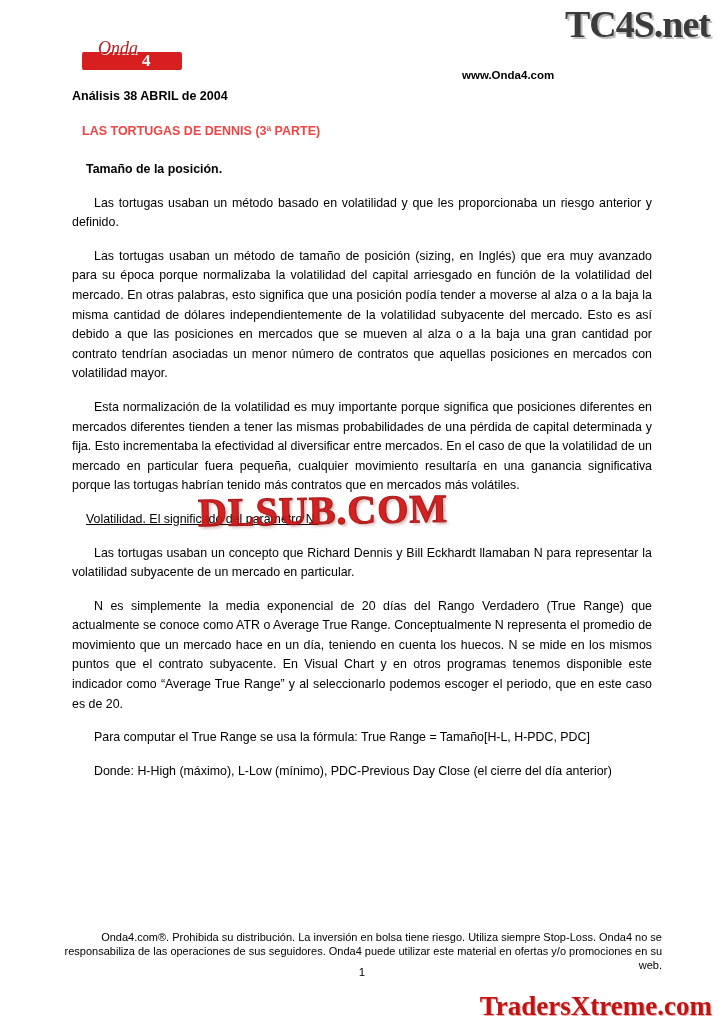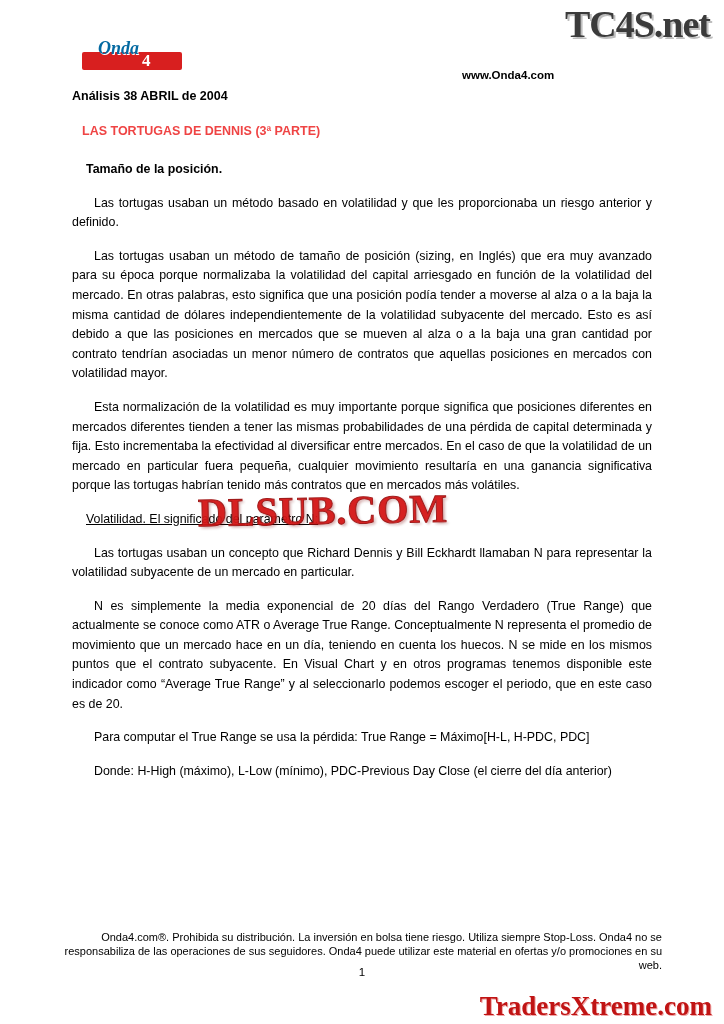--- a/index.html
+++ b/index.html
@@ -76,23 +76,23 @@
     height: 18px;
     background: #d81f1f;
     border-radius: 2px;
   }
   .logo .word {
     position: absolute;
     left: 16px;
     top: 0px;
     font-family: "Liberation Serif", serif;
     font-style: italic;
-    font-weight: bold;
+    font-weight: normal;
     font-size: 18px;
-    color: #0369a1;
+    color: #b91c1c;
     text-shadow: 1px 1px 0 #ffffff;
   }
   .logo .num {
     position: absolute;
     left: 60px;
     top: 13px;
     font-family: "Liberation Serif", serif;
     font-weight: bold;
     font-size: 17px;
     color: #ffffff;
@@ -188,21 +188,21 @@
   <div class="doc-title">LAS TORTUGAS DE DENNIS (3ª PARTE)</div>
 
   <div class="content">
     <div class="section-head">Tamaño de la posición.</div>
     <p class="para">Las tortugas usaban un método basado en volatilidad y que les proporcionaba un riesgo anterior y definido.</p>
     <p class="para jst">Las tortugas usaban un método de tamaño de posición (sizing, en Inglés) que era muy avanzado para su época porque normalizaba la volatilidad del capital arriesgado en función de la volatilidad del mercado. En otras palabras, esto significa que una posición podía tender a moverse al alza o a la baja la misma cantidad de dólares independientemente de la volatilidad subyacente del mercado. Esto es así debido a que las posiciones en mercados que se mueven al alza o a la baja una gran cantidad por contrato tendrían asociadas un menor número de contratos que aquellas posiciones en mercados con volatilidad mayor.</p>
     <p class="para jst">Esta normalización de la volatilidad es muy importante porque significa que posiciones diferentes en mercados diferentes tienden a tener las mismas probabilidades de una pérdida de capital determinada y fija. Esto incrementaba la efectividad al diversificar entre mercados. En el caso de que la volatilidad de un mercado en particular fuera pequeña, cualquier movimiento resultaría en una ganancia significativa porque las tortugas habrían tenido más contratos que en mercados más volátiles.</p>
     <div class="subhead">Volatilidad. El significado del parámetro N:</div>
     <p class="para jst">Las tortugas usaban un concepto que Richard Dennis y Bill Eckhardt llamaban N para representar la volatilidad subyacente de un mercado en particular.</p>
     <p class="para jst">N es simplemente la media exponencial de 20 días del Rango Verdadero (True Range) que actualmente se conoce como ATR o Average True Range. Conceptualmente N representa el promedio de movimiento que un mercado hace en un día, teniendo en cuenta los huecos. N se mide en los mismos puntos que el contrato subyacente. En Visual Chart y en otros programas tenemos disponible este indicador como “Average True Range” y al seleccionarlo podemos escoger el periodo, que en este caso es de 20.</p>
-    <p class="para jst">Para computar el True Range se usa la pérdida: True Range = Máximo[H-L, H-PDC, PDC]</p>
+    <p class="para jst">Para computar el True Range se usa la fórmula: True Range = Tamaño[H-L, H-PDC, PDC]</p>
     <p class="para jst">Donde: H-High (máximo), L-Low (mínimo), PDC-Previous Day Close (el cierre del día anterior)</p>
   </div>
 
   <div class="wm-center">DLSUB.COM</div>
 
   <div class="footer">Onda4.com®. Prohibida su distribución. La inversión en bolsa tiene riesgo. Utiliza siempre Stop-Loss. Onda4 no se responsabiliza de las operaciones de sus seguidores. Onda4 puede utilizar este material en ofertas y/o promociones en su web.</div>
   <div class="page-num">1</div>
 
   <div class="wm-bottom">TradersXtreme.com</div>
 

